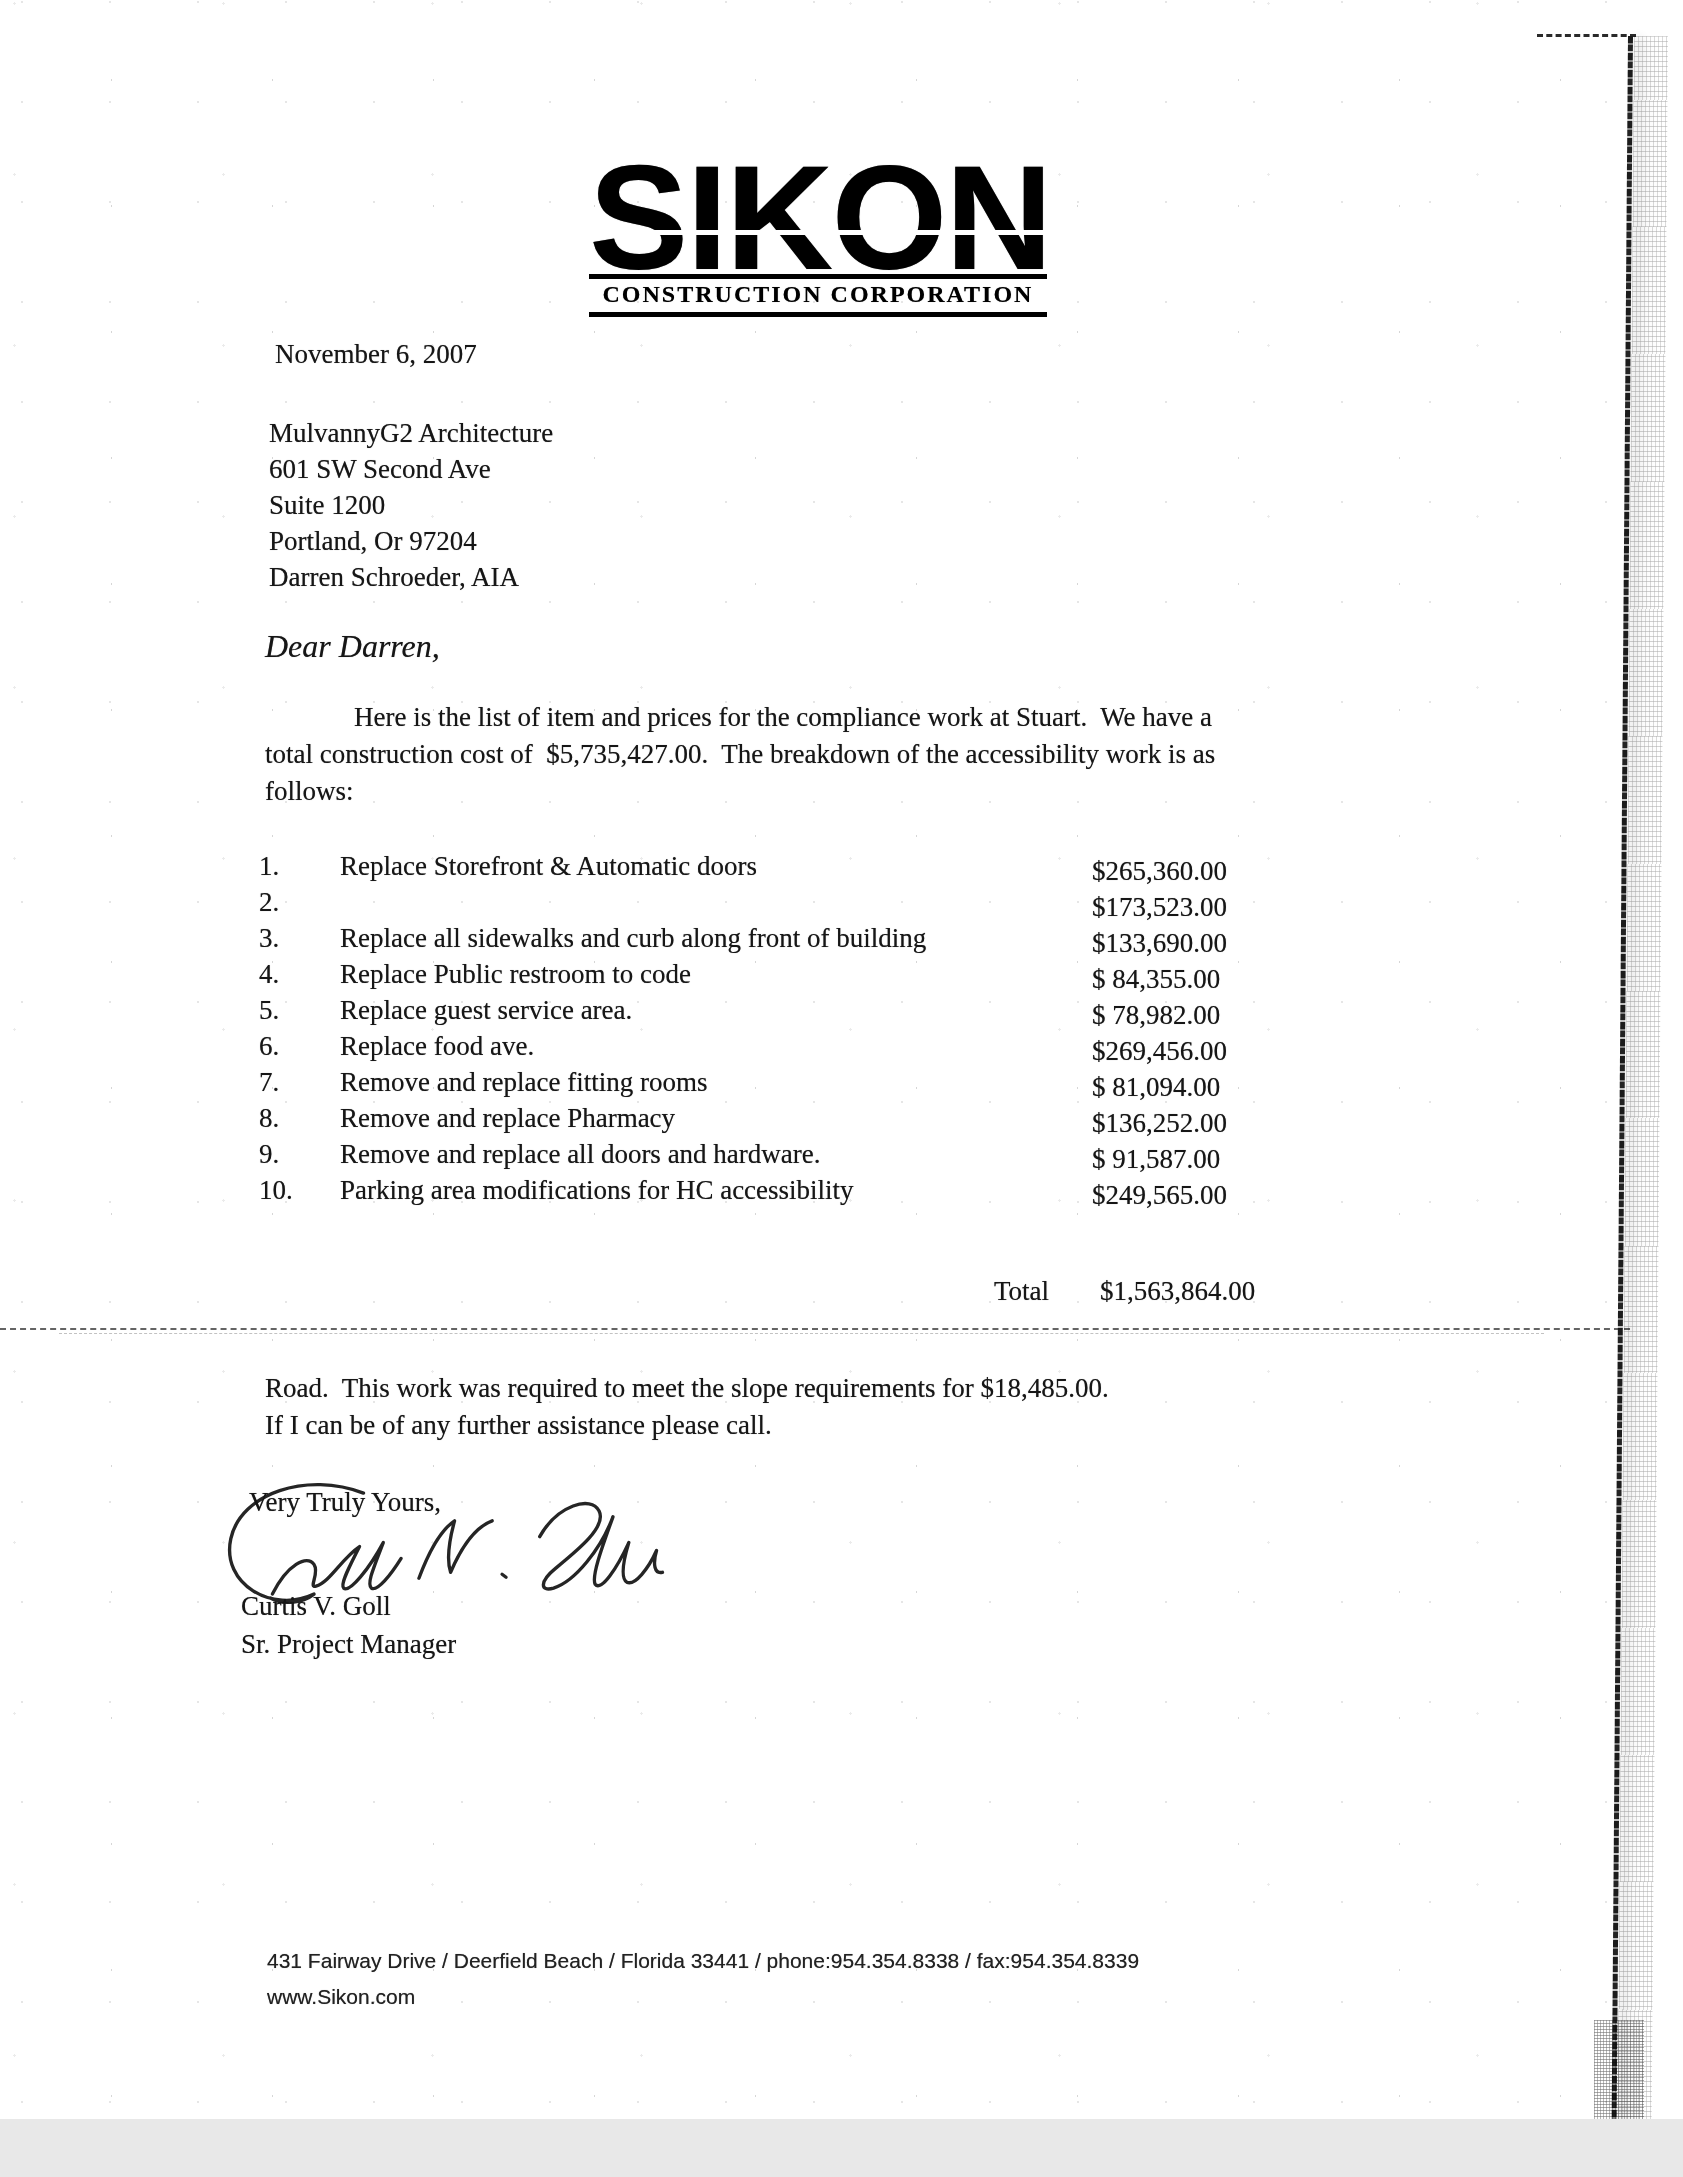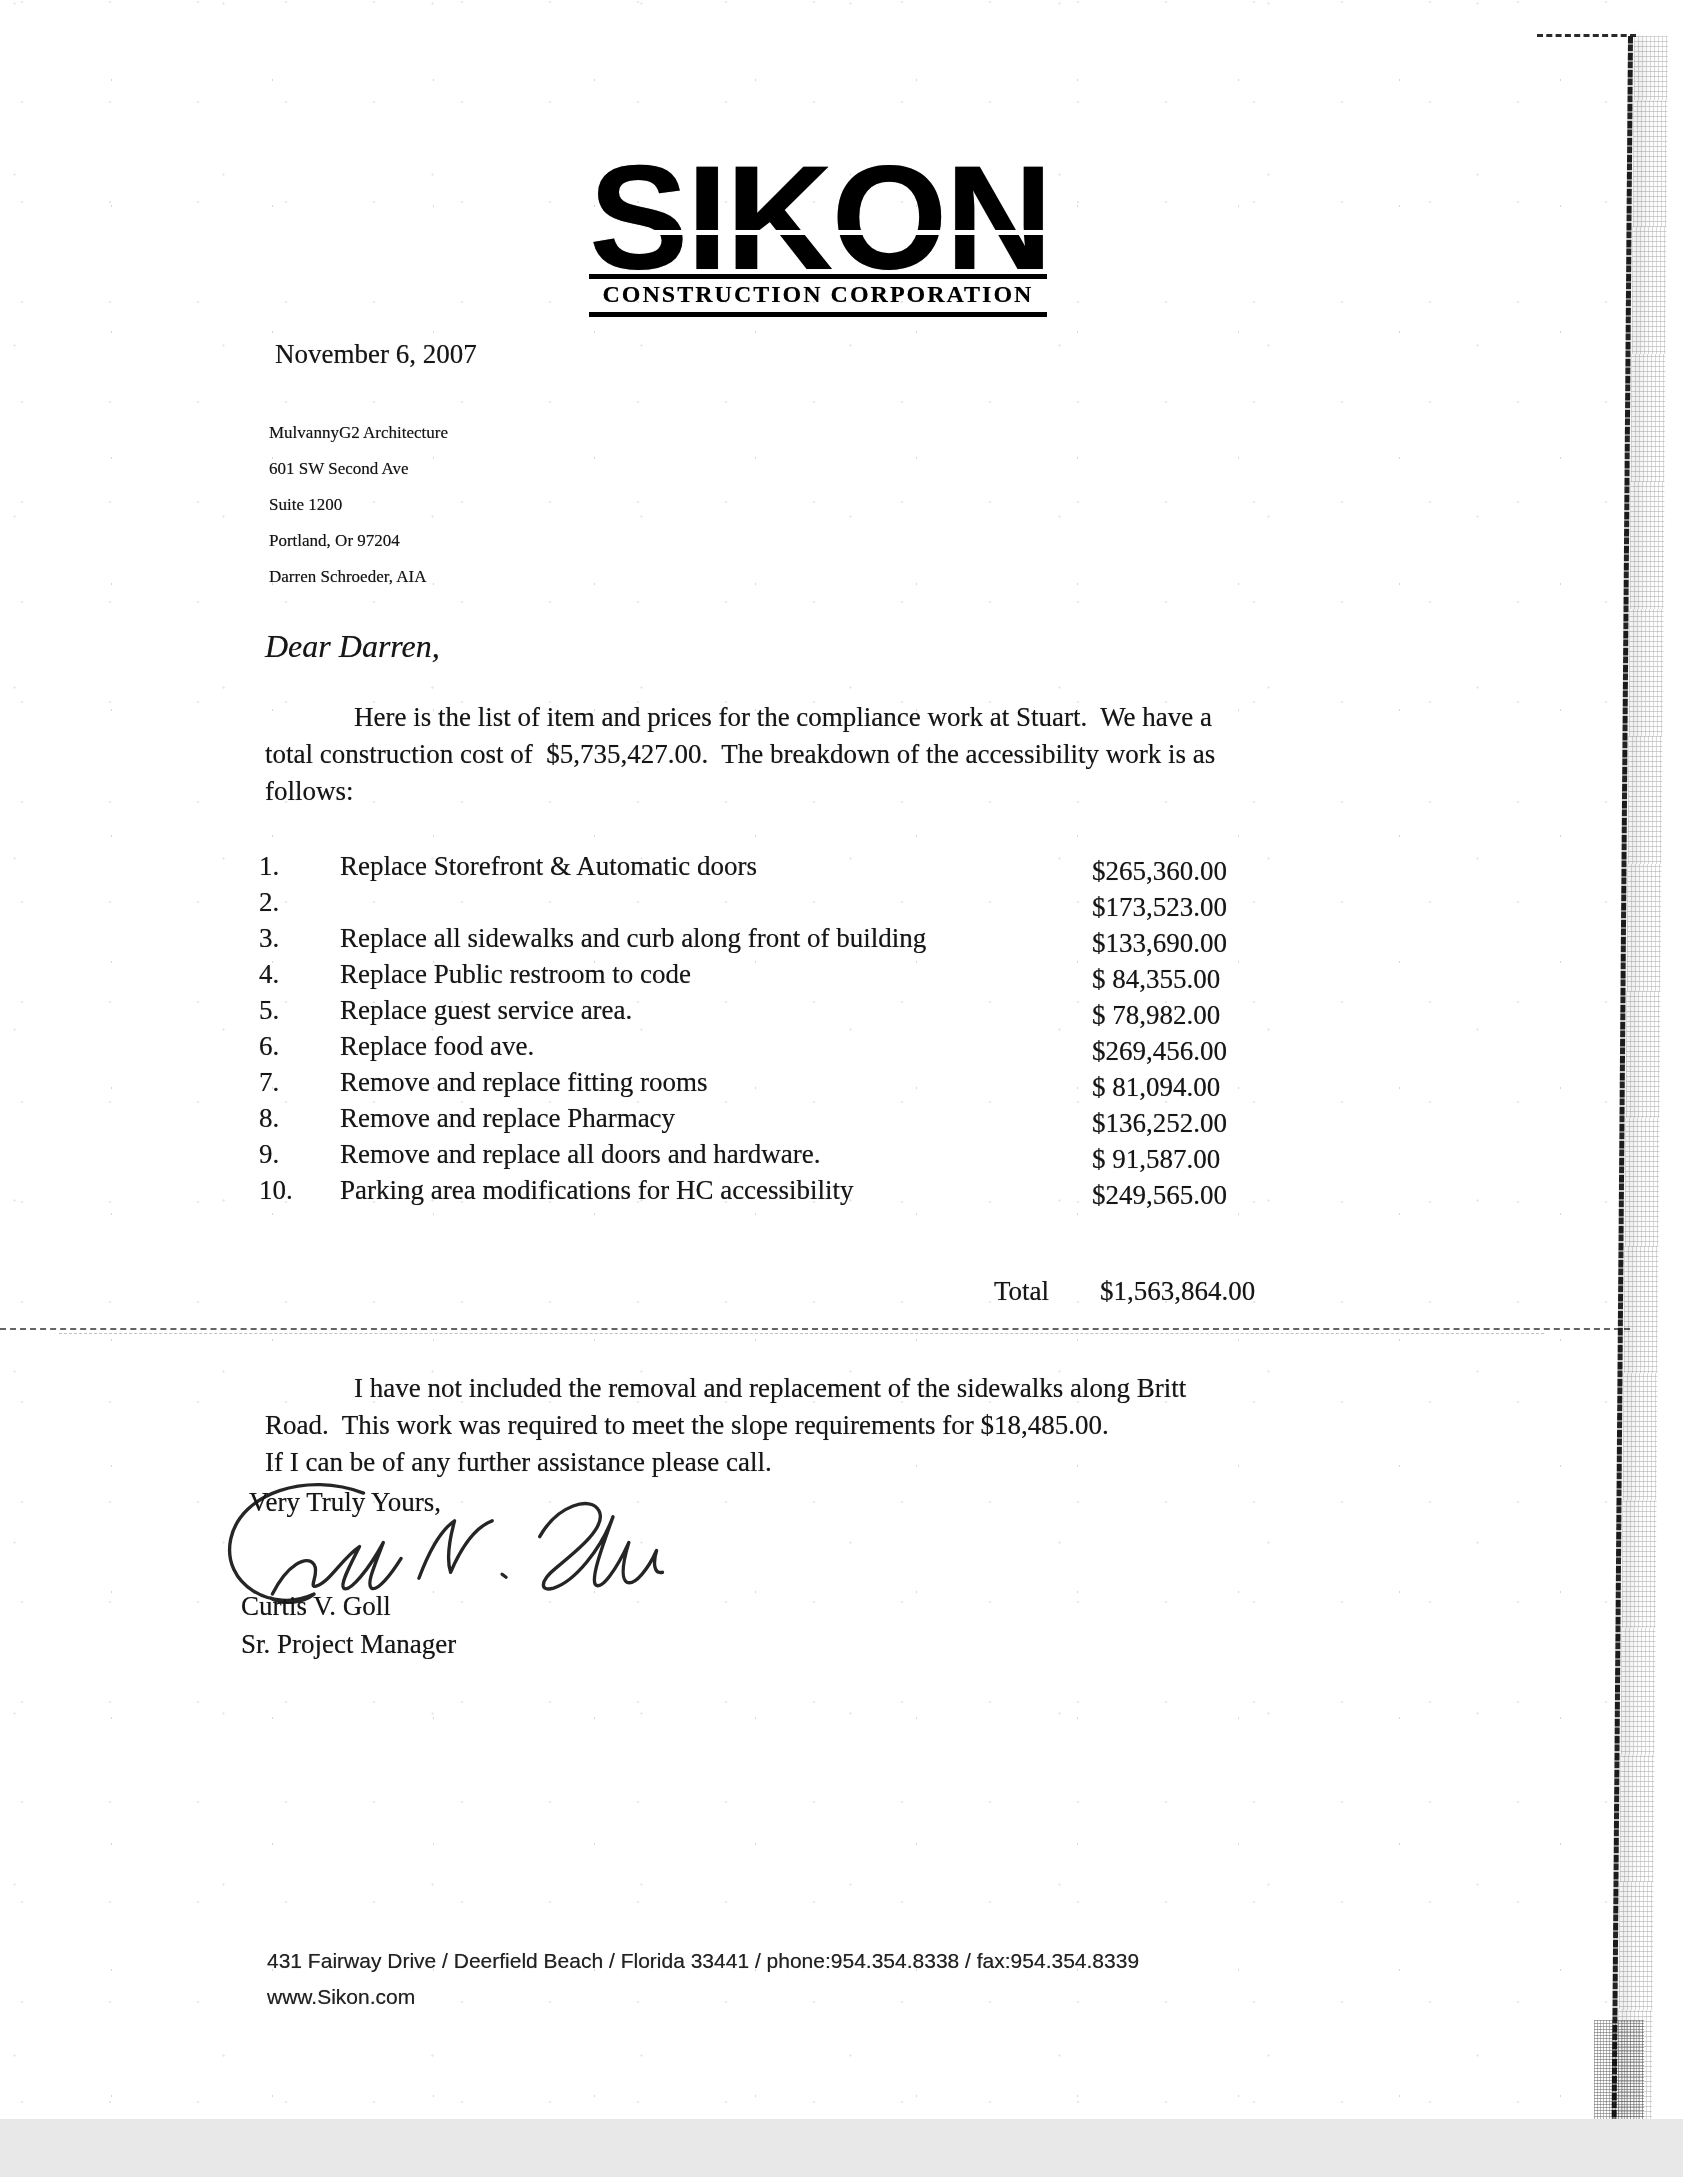--- a/index.html
+++ b/index.html
@@ -30,21 +30,21 @@
   .logo-stripe{position:absolute;left:-3%;top:69px;width:106%;height:5px;background:#ffffff;}
   .logo-rule{height:5px;background:#101010;margin-top:2px;}
   .logo-sub{
     font-family:Liberation Serif, serif;font-weight:bold;
     font-size:24px;line-height:26px;letter-spacing:2px;
     text-align:center;color:#141414;padding:2px 0 3px 0;white-space:nowrap;
   }
   
   .line{white-space:pre-wrap;}
   .date{position:absolute;left:275px;top:336px;font-size:27px;line-height:37px;}
-  .recipient{position:absolute;left:269px;top:415px;font-size:17px;line-height:36px;}
+  .recipient{position:absolute;left:269px;top:415px;font-size:27px;line-height:36px;}
   .salutation{position:absolute;left:265px;top:628px;font-size:32px;line-height:37px;font-style:italic;}
   .para1{position:absolute;left:265px;top:699px;width:1109px;font-size:27px;line-height:37px;}
   .para2{position:absolute;left:265px;top:1370px;width:1109px;font-size:27px;line-height:37px;}
   .indent{text-indent:89px;}
   
   .items{position:absolute;left:259px;top:851px;width:1188px;font-size:27px;}
   .item-row{position:relative;height:36px;}
   .item-num{position:absolute;left:0;}
   .item-desc{position:absolute;left:81px;white-space:pre;}
   .item-price{position:absolute;left:833px;top:5px;white-space:pre;}
@@ -166,21 +166,20 @@
 
   <div class="total-row">
     <span>Total</span>
     <span>$1,563,864.00</span>
   </div>
 
   <div class="sep"></div>
   <div class="sep2"></div>
 
   <div class="para2">
-    <div class="line indent">I have not included the removal and replacement of the sidewalks along Britt</div>
     <div class="line">Road.  This work was required to meet the slope requirements for $18,485.00.</div>
     <div class="line">If I can be of any further assistance please call.</div>
   </div>
 
   <div class="valediction">Very Truly Yours,</div>
 
   <svg class="sig" width="495" height="149" viewBox="0 0 500 150">
     <g fill="none" stroke="#131313" stroke-width="3.4" stroke-linecap="round" stroke-linejoin="round" opacity="0.92">
       <path d="M152,16 C95,-6 28,16 18,62 C8,108 60,138 102,118 C92,126 72,130 58,122"></path>
       <path d="M60,118 C75,88 95,78 102,88 C108,97 96,112 104,110 C118,106 130,82 148,70 C138,90 128,108 132,112 C138,117 158,92 172,66 C162,92 155,108 160,112 C166,116 180,98 190,82"></path>

